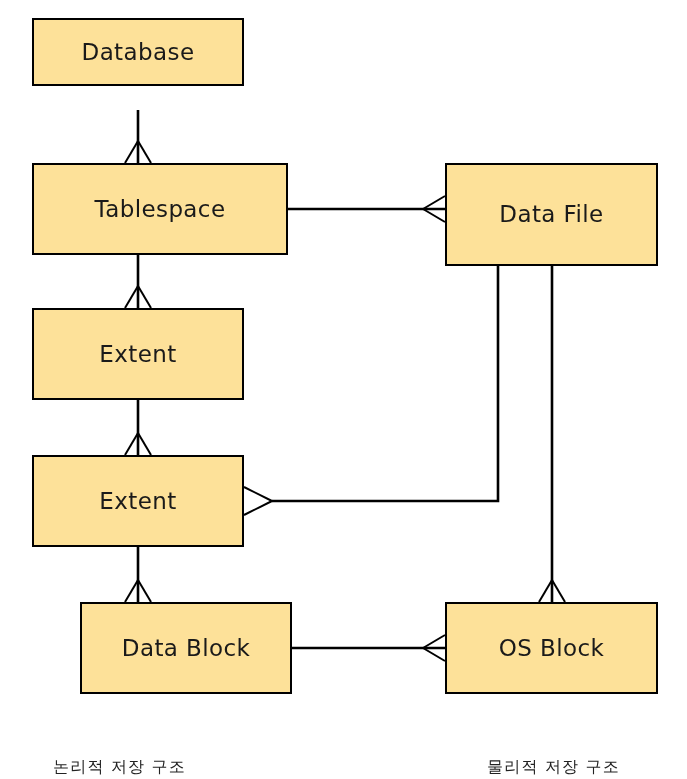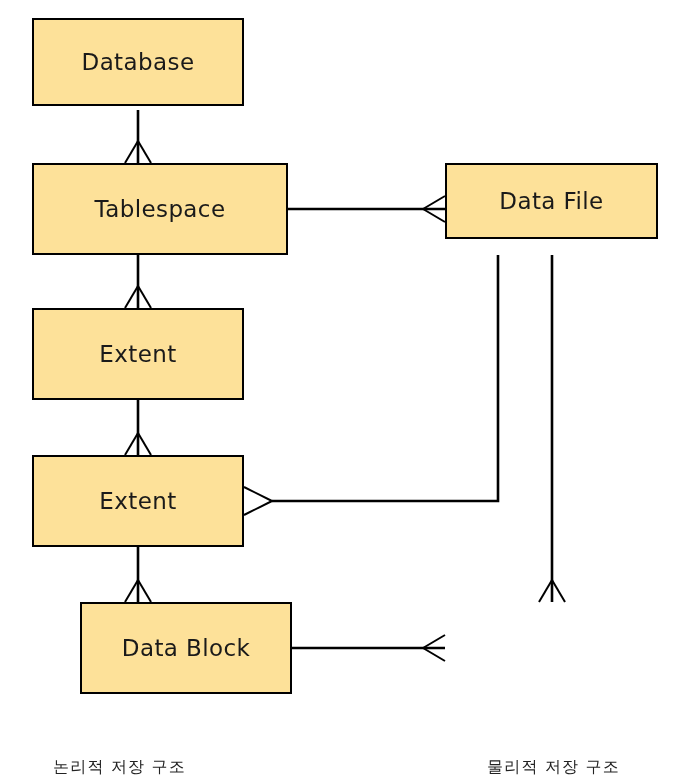--- a/index.html
+++ b/index.html
@@ -107,42 +107,45 @@
       <line x1="272" y1="501" x2="244" y2="515" stroke="#000000" stroke-width="2"></line>
     </g>
 
     <g>
       <line x1="552" y1="255" x2="552" y2="602" stroke="#000000" stroke-width="2.6"></line>
       <line x1="552" y1="580" x2="539" y2="602" stroke="#000000" stroke-width="2"></line>
       <line x1="552" y1="580" x2="565" y2="602" stroke="#000000" stroke-width="2"></line>
     </g>
   </svg>
 
-  <div class="entity-box" style="left:32px; top:18px; width:212px; height:88px; background:#FDE199;">
+  <div class="entity-box" style="left:32px; top:18px; width:212px; height:68px; background:#FDE199;">
     <span class="entity-label">Database</span>
   </div>
 
   <div class="entity-box" style="left:32px; top:163px; width:256px; height:92px; background:#FDE199;">
     <span class="entity-label">Tablespace</span>
   </div>
 
   <div class="entity-box" style="left:32px; top:308px; width:212px; height:92px; background:#FDE199;">
     <span class="entity-label">Extent</span>
   </div>
 
   <div class="entity-box" style="left:32px; top:455px; width:212px; height:92px; background:#FDE199;">
     <span class="entity-label">Extent</span>
   </div>
 
   <div class="entity-box" style="left:32px; top:602px; width:212px; height:92px; background:#FDE199;margin-left:48px;">
     <span class="entity-label">Data Block</span>
   </div>
 
-  <div class="entity-box" style="left:445px; top:163px; width:213px; height:76px; background:#FDE199;">
+  <div class="entity-box" style="left:445px; top:163px; width:213px; height:103px; background:#FDE199;">
     <span class="entity-label">Data File</span>
   </div>
 
+  <div class="entity-box" style="left:445px; top:602px; width:213px; height:92px; background:#FDE199;">
+    <span class="entity-label">OS Block</span>
+  </div>
 
   <div class="caption" style="left:53px; top:721px;">논리적 저장 구조</div>
 
   <div class="caption" style="left:487px; top:721px;">물리적 저장 구조</div>
 
 </div>
 
 </body></html>

